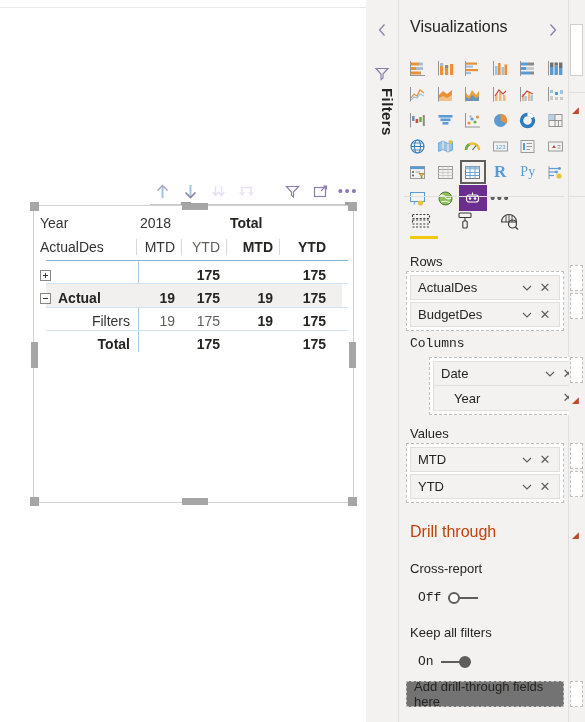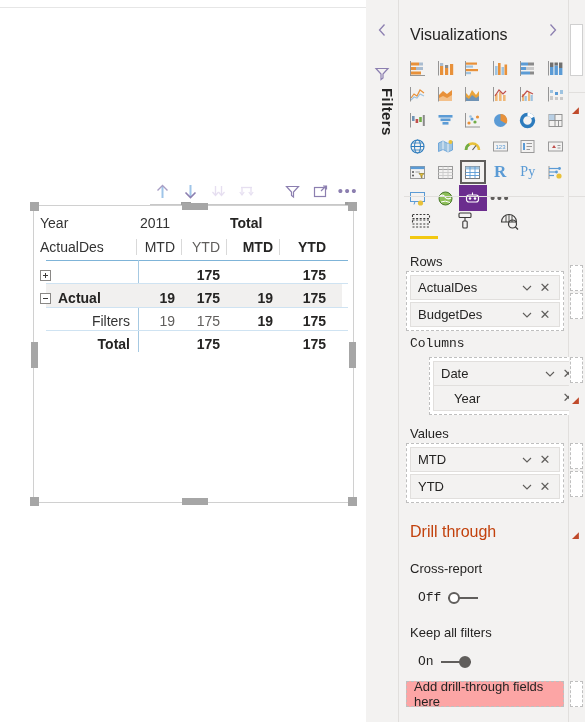--- a/index.html
+++ b/index.html
@@ -109,21 +109,21 @@
   }
 
   
   .vizpane{
     position:absolute;left:399px;top:0;width:170px;height:722px;
     background:#f3f2f1;border-right:1px solid #e1dfdd;box-sizing:border-box;
     overflow:hidden;
   }
   .vp-header{
     position:absolute;left:0;top:18px;width:170px;height:26px;
-    display:flex;align-items:flex-end;
+    display:flex;align-items:flex-start;
   }
   .vp-title{
     margin-left:11px;font-size:16px;color:#252423;
   }
   .vp-chev-right{
     position:absolute;right:8px;top:4px;width:16px;height:16px;
     display:flex;align-items:center;justify-content:center;
   }
 
   
@@ -194,21 +194,21 @@
   .tg-track{position:relative;width:30px;height:12px;}
   .tg-line{position:absolute;top:5px;left:0;width:30px;height:2px;background:#605e5c;}
   .tg-knob{
     position:absolute;top:0;width:12px;height:12px;border-radius:50%;
     box-sizing:border-box;
   }
   .tg-knob.off{left:0;background:#ffffff;border:2px solid #605e5c;}
   .tg-knob.on{left:18px;background:#605e5c;border:2px solid #605e5c;}
   .dt-well{
     position:absolute;left:406px;top:681px;width:158px;height:26px;
-    border:1px dashed #bfbfbf;background:#fca5a5;box-sizing:border-box;
+    border:1px dashed #bfbfbf;background:#737373;box-sizing:border-box;
     display:flex;align-items:center;
   }
   .dt-well span{margin-left:7px;font-size:13px;color:#252423;}
 
   
   .rightstrip{
     position:absolute;left:569px;top:0;width:16px;height:722px;
     background:#f3f2f1;
   }
   .rs-mark{
@@ -287,21 +287,21 @@
     </div>
     <div class="toolbar-rule"></div>
     <div class="toolbar-rule-cap" style="left:181px;"></div>
     <div class="toolbar-rule-cap" style="left:345px;"></div>
 
     <div class="visual">
       <div class="matrix">
 
         <div class="mrow hdr">
           <div class="c-label">Year</div>
-          <div class="c-num" style="text-align:left;padding-left:4px;">2011</div>
+          <div class="c-num" style="text-align:left;padding-left:4px;">2018</div>
           <div class="c-num"></div>
           <div class="c-num wide bold" style="text-align:left;padding-left:4px;">Total</div>
           <div class="c-num wide"></div>
         </div>
 
         <div class="mrow hdr">
           <div class="c-label">ActualDes</div>
           <div class="c-num vline" style="padding-left:4px;">MTD</div>
           <div class="c-num vline dim">YTD</div>
           <div class="c-num wide vline bold">MTD</div>

